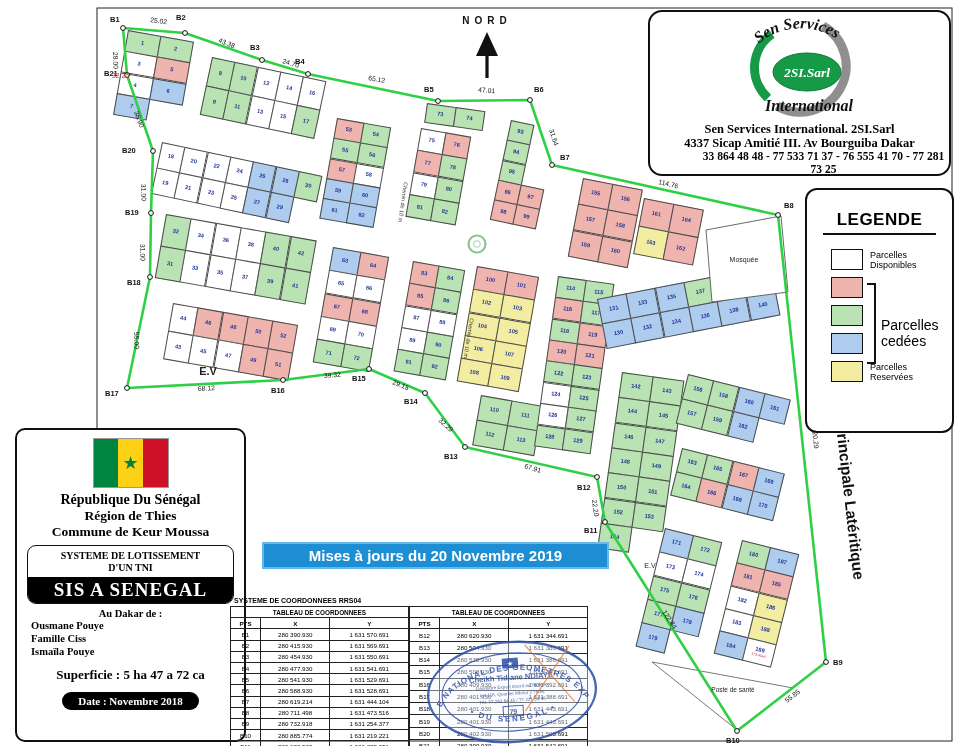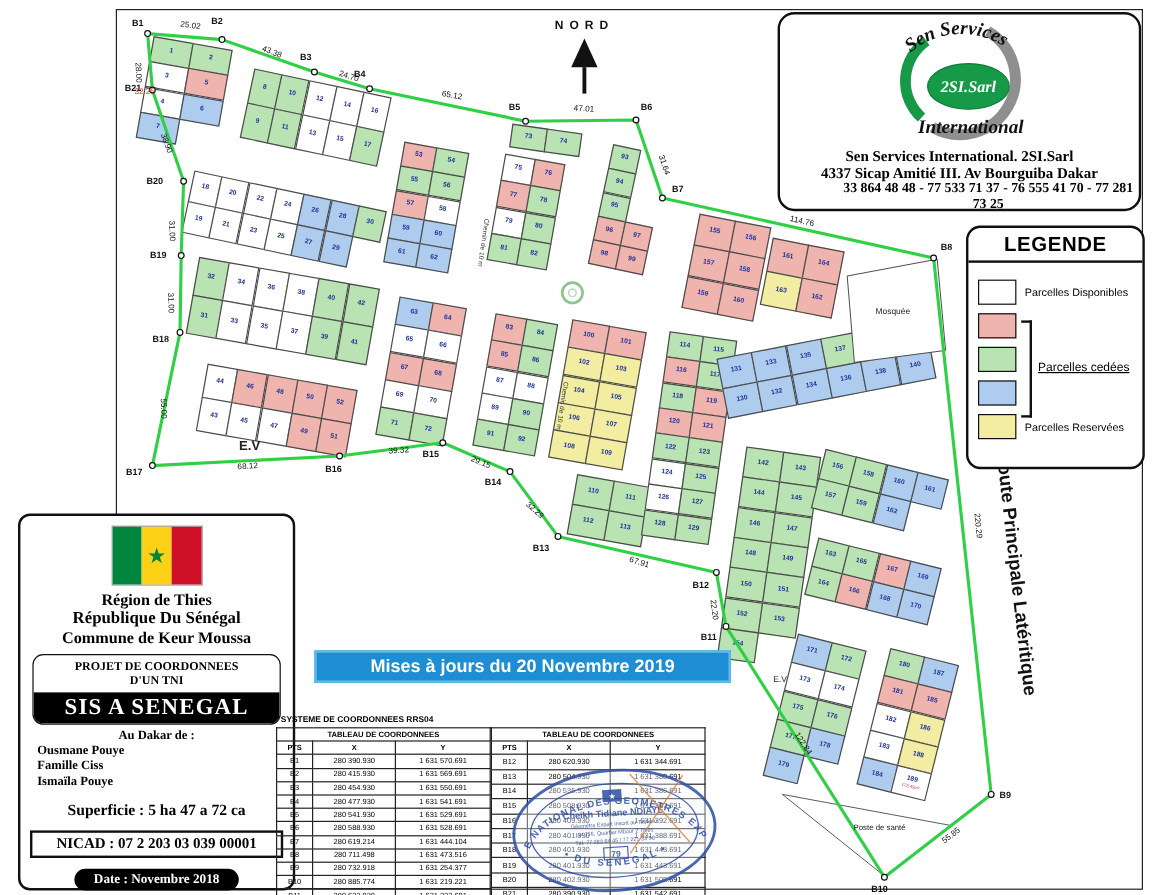--- a/index.html
+++ b/index.html
@@ -15,30 +15,30 @@
   #overlay{position:absolute;left:0;top:0;z-index:2;pointer-events:none;}
   
   .whitebox{position:absolute;background:#fff;border:2.5px solid #101010;z-index:3;box-sizing:border-box;}
   
   #logo-box{left:648px;top:10px;width:303px;height:166px;border-radius:14px;text-align:center;}
   #logo-box .co-line{font-family:"Liberation Serif",serif;font-weight:bold;line-height:1.12;}
   #logo-name{font-size:12.5px;}
   #logo-addr{font-size:12.5px;}
   #logo-tel{font-size:11.5px;margin-left:48px;}
   
-  #legend-box{left:805px;top:188px;width:149px;height:203px;border-radius:12px;padding:0;}
+  #legend-box{left:805px;top:188px;width:149px;height:245px;border-radius:12px;padding:16px;}
   #legend-title{font-size:17px;font-weight:bold;text-align:center;border-bottom:2.5px solid #101010;
                 padding:4px 0 3px;letter-spacing:.5px;}
   #legend-items{padding:14px 8px 0 8px;position:relative;}
   .lg-row{display:flex;align-items:center;margin-bottom:7px;}
   .lg-sw{width:30px;height:19px;border:1.3px solid #101010;flex:0 0 auto;}
   .lg-lab{font-size:9px;margin-left:7px;}
   #lg-bracket{position:absolute;left:44px;top:48px;width:7px;height:77px;
               border-top:2px solid #101010;border-right:2px solid #101010;border-bottom:2px solid #101010;}
-  #lg-cedees-lab{position:absolute;left:58px;top:82px;font-size:10px;text-decoration:underline;}
+  #lg-cedees-lab{position:absolute;left:58px;top:82px;font-size:14px;}
   
   #info-box{left:15px;top:428px;width:231px;height:314px;border-radius:10px;text-align:center;
             font-family:"Liberation Serif",serif;}
   #flag{width:74px;height:48px;margin:8px auto 4px;display:flex;border:0.5px solid #999;}
   #flag div{flex:1;display:flex;align-items:center;justify-content:center;}
   .inst-line{font-weight:bold;font-size:13.5px;line-height:1.15;}
   #project-box{margin:6px 10px 4px;border:1.6px solid #101010;border-radius:9px;overflow:hidden;padding-top:4px;}
   #project-title{font-weight:bold;font-size:10px;line-height:1.2;}
   #project-name{background:#000;color:#fff;font-weight:bold;font-size:19px;margin-top:3px;padding:2px 0;letter-spacing:1px;}
   #profit-label{font-weight:bold;font-size:10.5px;margin-top:2px;}
@@ -1004,36 +1004,35 @@
       <div id="lg-cedees-lab">Parcelles cedées</div>
     </div>
   </div>
 
   <div id="info-box" class="whitebox">
     <div id="flag">
       <div style="background:#00853F"></div>
       <div style="background:#FCD116;color:#00853F;font-size:18px;">★</div>
       <div style="background:#CE1126"></div>
     </div>
+    <div class="inst-line" style="font-size:14px">République Du Sénégal</div>
     <div class="inst-line">Région de Thies</div>
-    <div class="inst-line" style="font-size:14px">République Du Sénégal</div>
     <div class="inst-line">Commune de Keur Moussa</div>
     <div id="project-box">
       <div id="project-title">
-        <div>PROJET DE COORDONNEES</div>
+        <div>SYSTEME DE LOTISSEMENT</div>
         <div>D'UN TNI</div>
       </div>
       <div id="project-name">SIS A SENEGAL</div>
     </div>
     <div id="profit-label">Au Dakar de :</div>
     <div class="profit-name">Ousmane Pouye</div>
     <div class="profit-name">Famille Ciss</div>
     <div class="profit-name">Ismaïla Pouye</div>
     <div id="superficie">Superficie : 5 ha 47 a 72 ca</div>
-    <div id="nicad">NICAD : 07 2 203 03 039 00001</div>
     <div id="date-pill">Date : Novembre 2018</div>
   </div>
 
   <div id="banner">
     <span>Mises à jours du 20 Novembre  2019</span>
   </div>
 
   <div id="coord-wrap">
     <div id="coord-sys">SYSTEME DE COORDONNEES RRS04</div>
     <div id="coord-tables">

